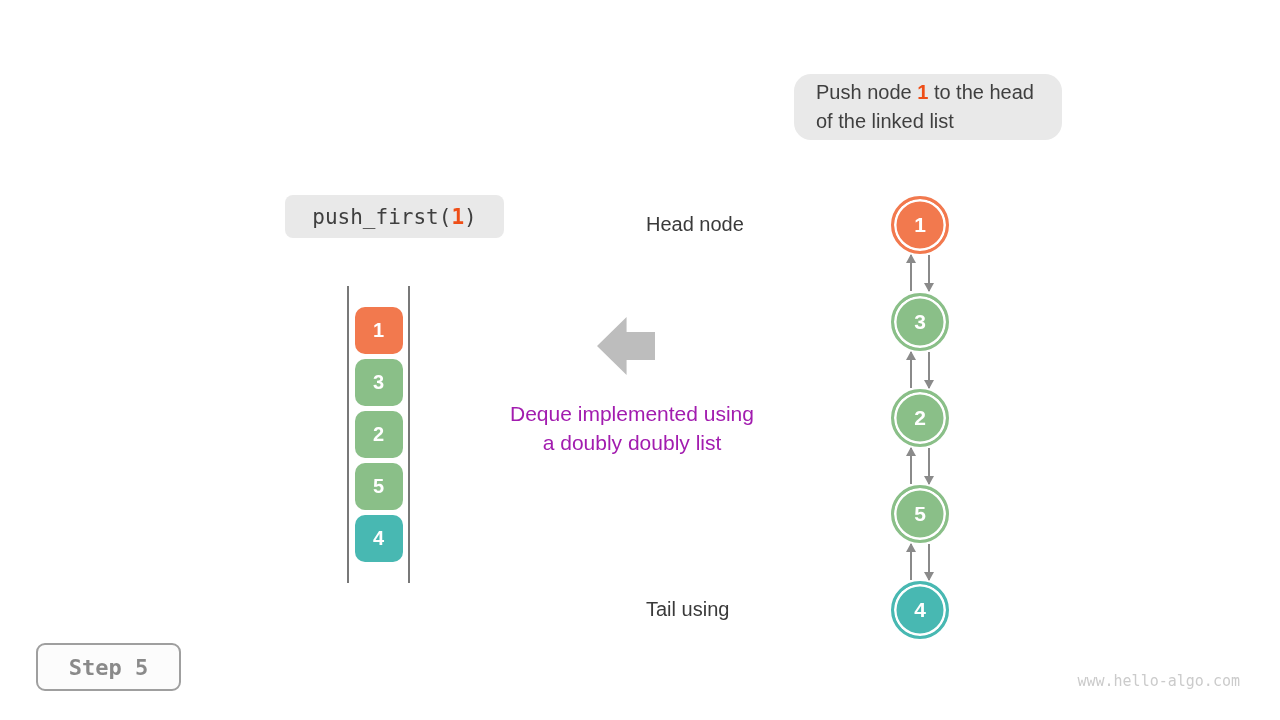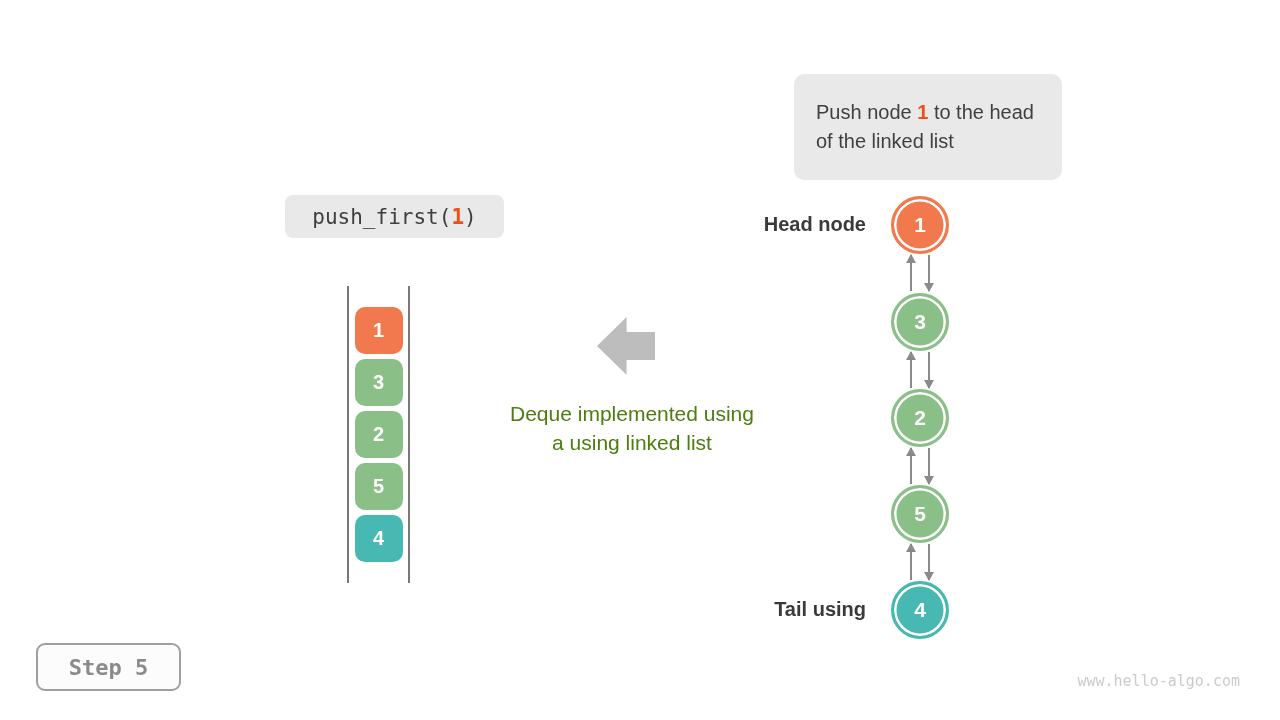--- a/index.html
+++ b/index.html
@@ -4,22 +4,22 @@
 <style>
   * { margin: 0; padding: 0; box-sizing: border-box; }
   html, body { width: 1280px; height: 720px; background: #ffffff; overflow: hidden; }
   body { font-family: "Liberation Sans", sans-serif; position: relative; }
 
   .canvas { position: absolute; left: 0; top: 0; width: 1280px; height: 720px; }
 
   
   .instruction-box {
     position: absolute; left: 794px; top: 74px; width: 268px;
-    background: #e9e9e9; border-radius: 10px;
-    padding: 24px 22px; font-size: 20px; line-height: 29px; color: #3f3f3f;
+    background: #e9e9e9; border-radius: 17px;
+    padding: 4px 22px; font-size: 20px; line-height: 29px; color: #3f3f3f;
   }
   .accent { font-weight: 700; }
 
   
   .code-box {
     position: absolute; left: 285px; top: 189px; width: 219px; height: 43px;
     background: #e9e9e9; border-radius: 8px;
     display: flex; align-items: center; justify-content: center;
     font-family: "DejaVu Sans Mono", monospace; font-size: 21px; color: #3f3f3f;
     white-space: pre;
@@ -42,21 +42,21 @@
   }
 
   
   .block-arrow {
     position: absolute; left: 597px; top: 317px; width: 58px; height: 58px;
     background: #bdbdbd;
     clip-path: polygon(0% 50%, 51% 0%, 51% 26%, 100% 26%, 100% 74%, 51% 74%, 51% 100%);
   }
   .annotation {
     position: absolute; left: 457px; top: 399px; width: 350px;
-    text-align: center; font-size: 21px; line-height: 29px; color: #4d7c0f;
+    text-align: center; font-size: 21px; line-height: 29px; color: #a21caf;
   }
 
   
   .ll-node {
     position: absolute; left: 891px; width: 58px; height: 58px;
     border-radius: 50%; border: 3px solid;
     box-shadow: inset 0 0 0 2.5px #ffffff;
     display: flex; align-items: center; justify-content: center;
     color: #ffffff; font-size: 21px; font-weight: 700;
   }
@@ -72,22 +72,22 @@
     border-left: 5.5px solid transparent; border-right: 5.5px solid transparent;
     border-bottom: 9px solid #8a8a8a;
   }
   .shaft.down::after {
     content: ""; position: absolute; bottom: -1px; left: -4.5px;
     border-left: 5.5px solid transparent; border-right: 5.5px solid transparent;
     border-top: 9px solid #8a8a8a;
   }
 
   .node-label {
-    position: absolute; left: 646px; width: 220px; text-align: right;
-    font-size: 20px; font-weight: 700; color: #3a3a3a;
+    position: absolute; left: 646px; width: 220px; 
+    font-size: 20px; font-weight: 400; color: #3a3a3a;
   }
   .head-label { top: 213px; }
   .tail-label { top: 598px; }
 
   
   .step-badge {
     position: absolute; left: 36px; top: 643px; width: 145px; height: 48px;
     background: #fcfcfc; border: 2px solid #9f9f9f; border-radius: 9px;
     display: flex; align-items: center; justify-content: center;
     font-family: "DejaVu Sans Mono", monospace; font-size: 22px; font-weight: 700;
@@ -122,21 +122,21 @@
       <div class="deque-item" style="background-color: rgb(138, 191, 136);">2</div>
       <div class="deque-item" style="background-color: rgb(138, 191, 136);">5</div>
       <div class="deque-item" style="background-color: rgb(72, 184, 178);">4</div>
     </div>
   </div>
 
   <div class="block-arrow"></div>
 
   <div class="annotation">
     <div>Deque implemented using</div>
-    <div>a using linked list</div>
+    <div>a doubly doubly list</div>
   </div>
 
   <div>
     <div class="node-label head-label">Head node</div>
     <div class="node-label tail-label">Tail using</div>
 
     <div class="ll-node n0" style="background-color: rgb(242, 121, 78); border-color: rgb(242, 121, 78);">1</div>
     <div class="ll-node n1" style="background-color: rgb(138, 191, 136); border-color: rgb(138, 191, 136);">3</div>
     <div class="ll-node n2" style="background-color: rgb(138, 191, 136); border-color: rgb(138, 191, 136);">2</div>
     <div class="ll-node n3" style="background-color: rgb(138, 191, 136); border-color: rgb(138, 191, 136);">5</div>

